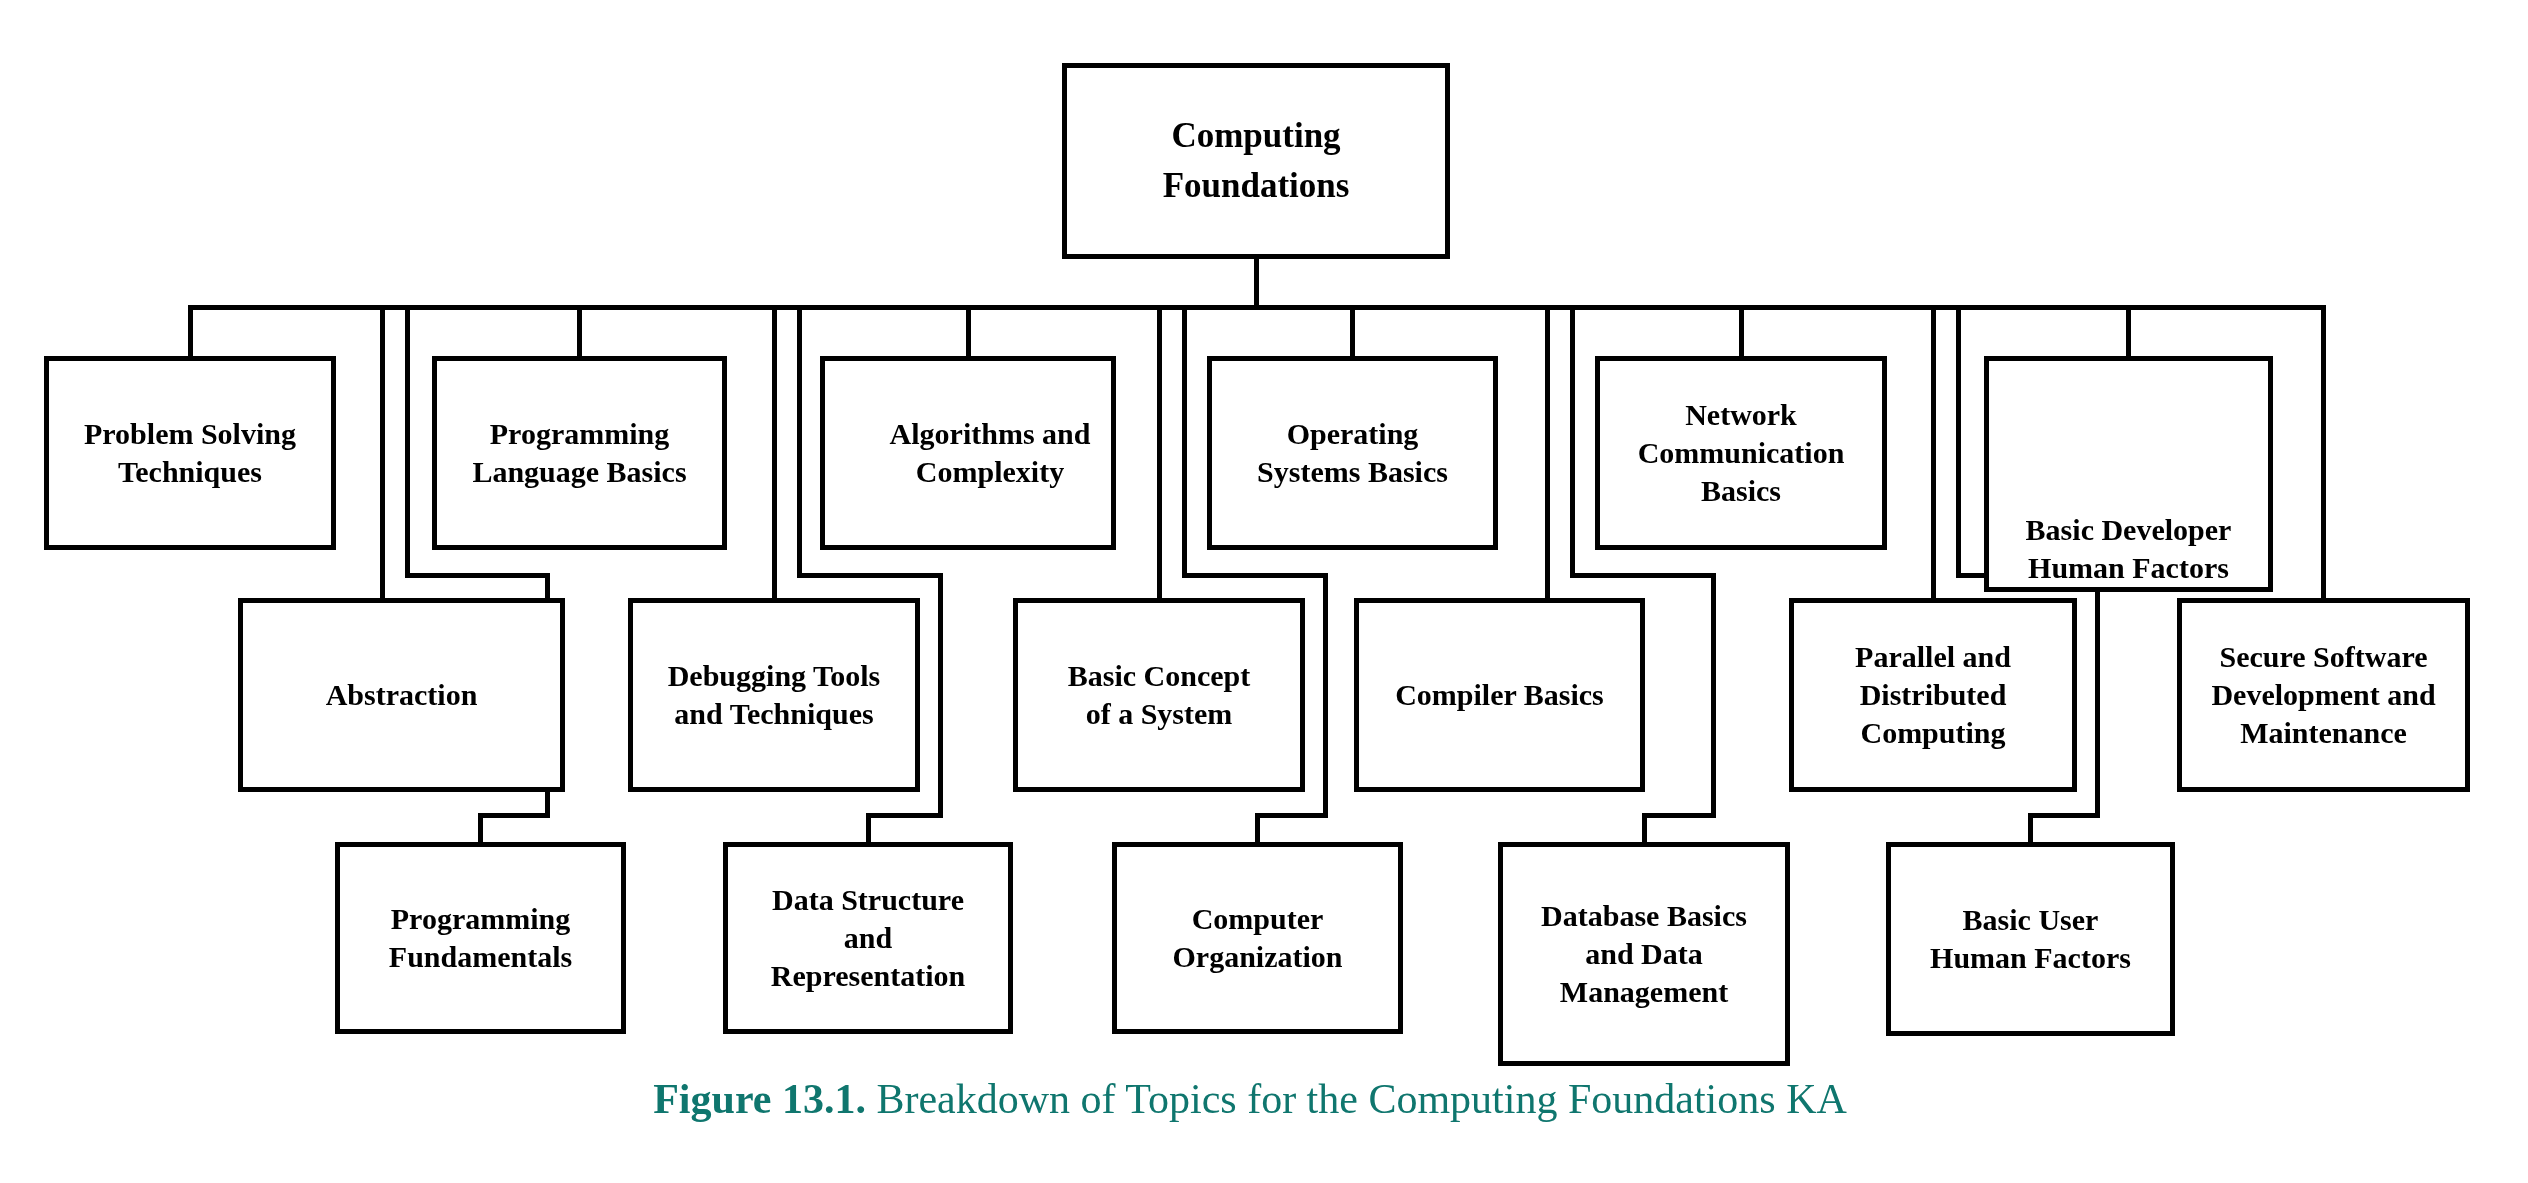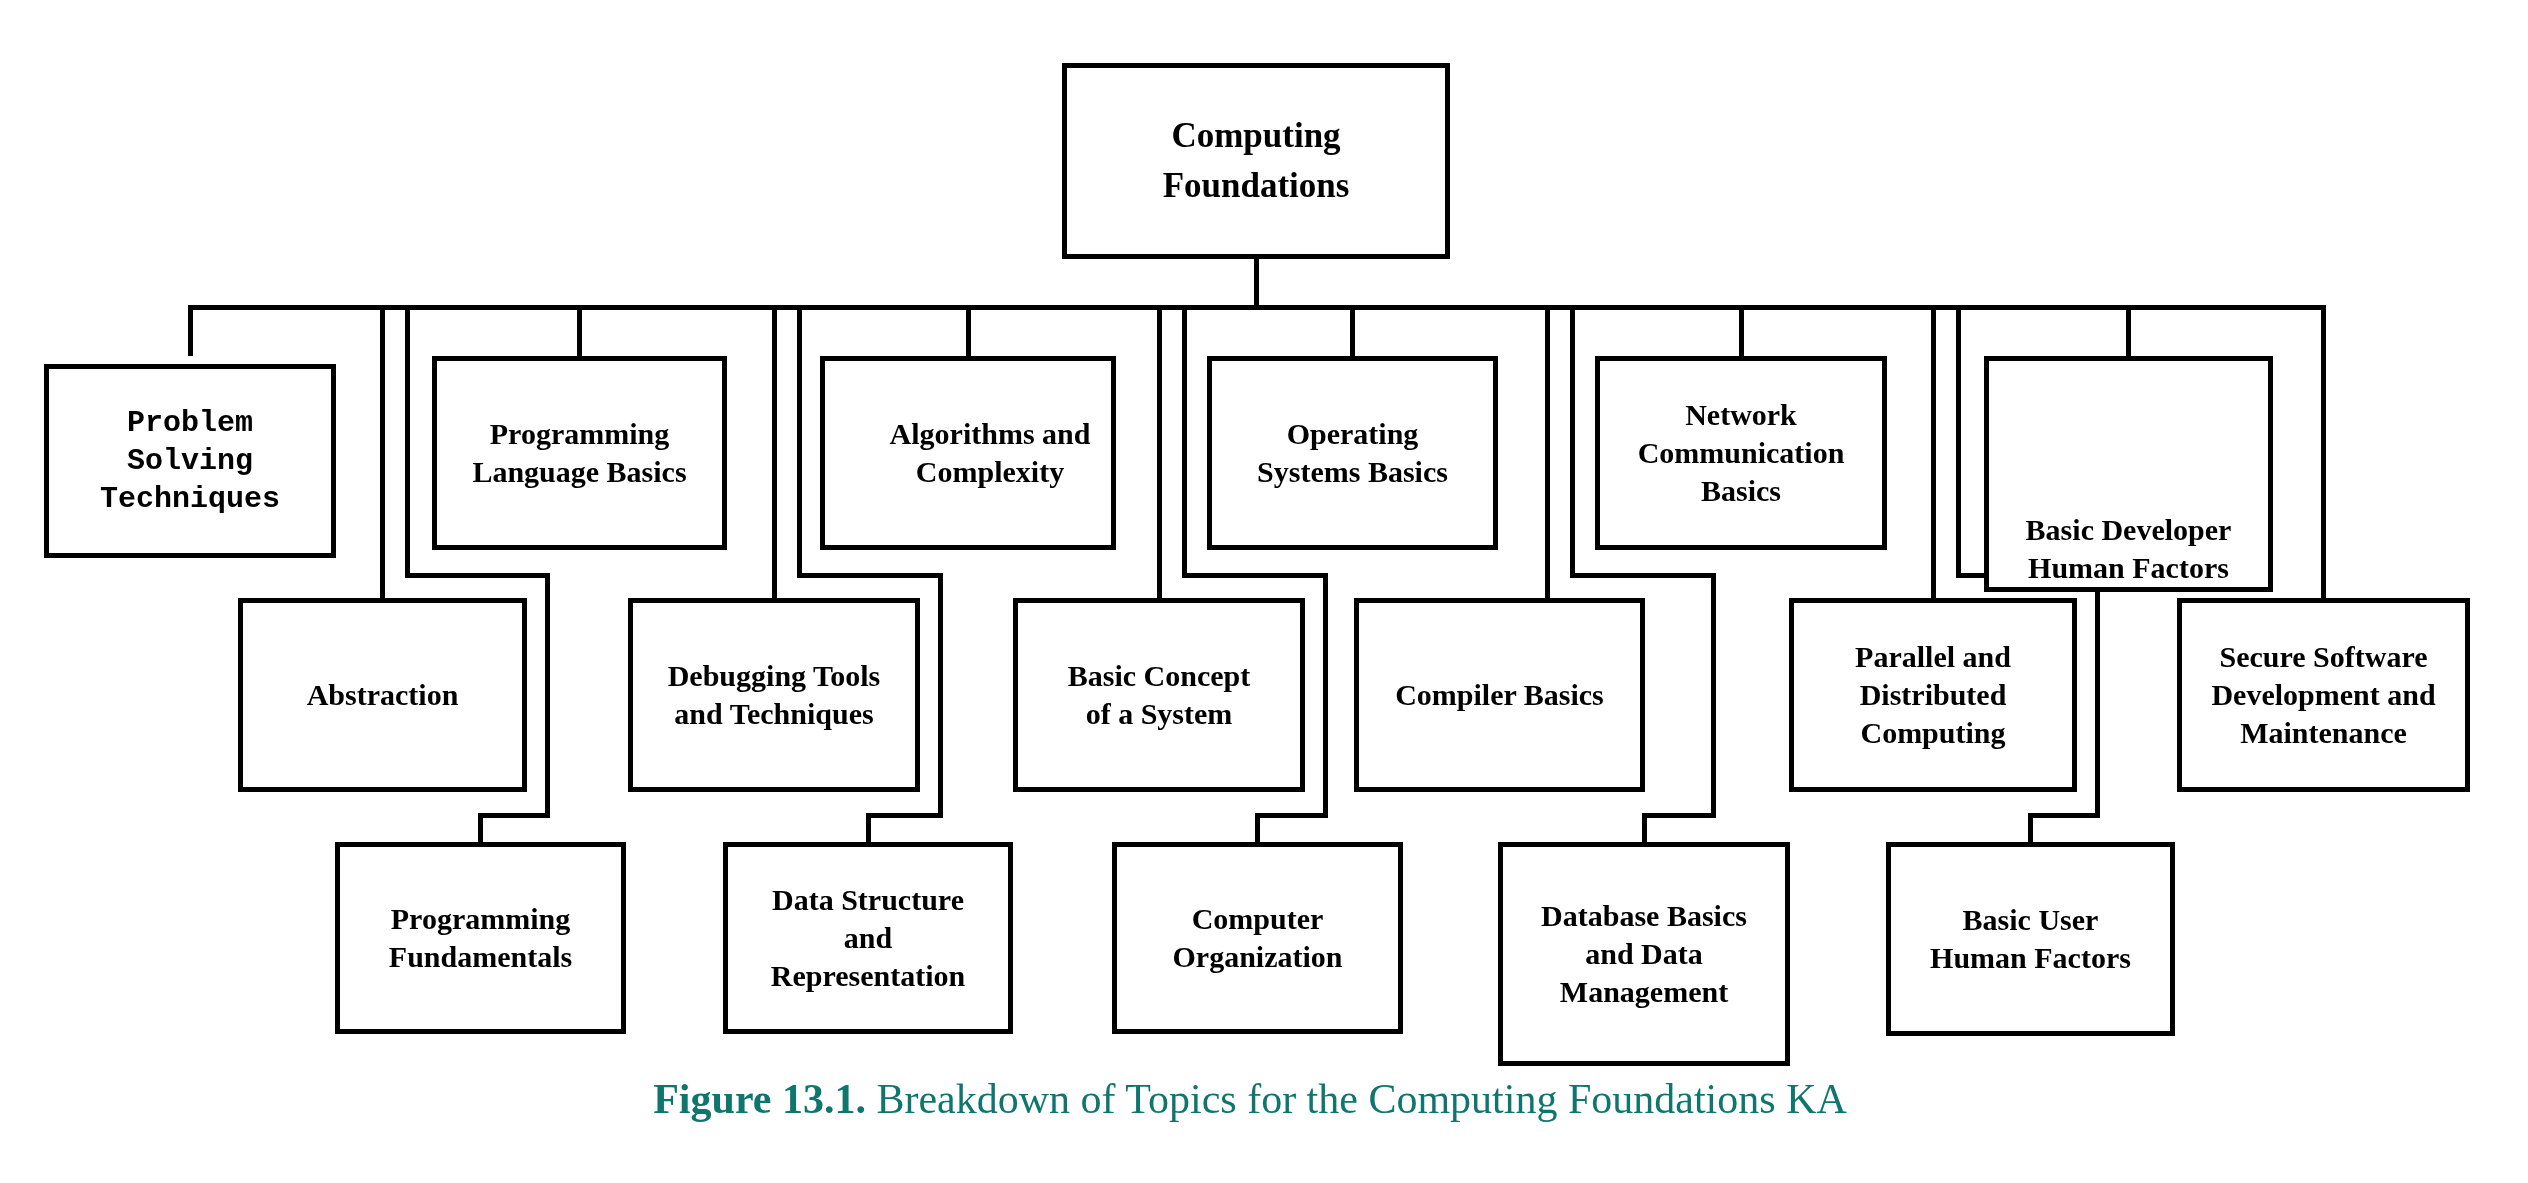--- a/index.html
+++ b/index.html
@@ -96,21 +96,21 @@
       <div class="cline" style="left: 2028px; top: 813px; width: 71.5px; height: 5px;"></div>
       <div class="cline" style="left: 2028px; top: 813px; width: 5px; height: 29px;"></div>
       <div class="cline" style="left: 2126px; top: 305px; width: 5px; height: 51px;"></div>
       <div class="cline" style="left: 2321px; top: 305px; width: 5px; height: 293px;"></div>
     </div>
   <div id="nodes">
       <div class="box root" style="left: 1062px; top: 63px; width: 388px; height: 196px;">
         <span class="label">Computing
 Foundations</span>
       </div>
-      <div class="box" style="left: 44px; top: 364px; width: 292px; height: 194px; font-family: Liberation Mono, monospace;">
+      <div class="box" style="left: 44px; top: 356px; width: 292px; height: 194px;">
         <span class="label">Problem Solving
 Techniques</span>
       </div>
       <div class="box" style="left: 432px; top: 356px; width: 295px; height: 194px;">
         <span class="label">Programming
 Language Basics</span>
       </div>
       <div class="box" style="left: 820px; top: 356px; width: 296px; height: 194px; padding-left: 44px;">
         <span class="label">Algorithms and
 Complexity</span>
@@ -121,21 +121,21 @@
       </div>
       <div class="box" style="left: 1595px; top: 356px; width: 292px; height: 194px;">
         <span class="label">Network
 Communication
 Basics</span>
       </div>
       <div class="box" style="left: 1984px; top: 356px; width: 289px; height: 236px; align-items: flex-end;">
         <span class="label">Basic Developer
 Human Factors</span>
       </div>
-      <div class="box" style="left: 238px; top: 598px; width: 289px; height: 194px;">
+      <div class="box" style="left: 238px; top: 598px; width: 327px; height: 194px;">
         <span class="label">Abstraction</span>
       </div>
       <div class="box" style="left: 628px; top: 598px; width: 292px; height: 194px;">
         <span class="label">Debugging Tools
 and Techniques</span>
       </div>
       <div class="box" style="left: 1013px; top: 598px; width: 292px; height: 194px;">
         <span class="label">Basic Concept
 of a System</span>
       </div>

